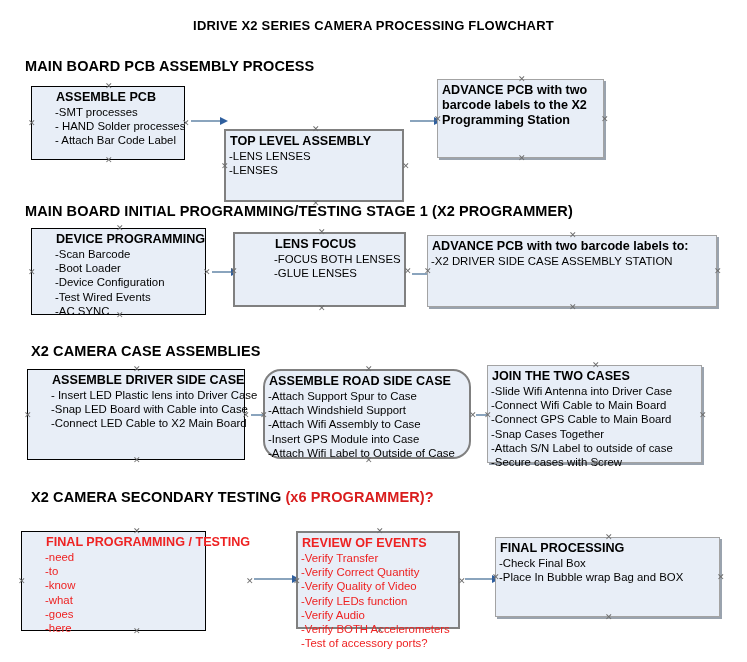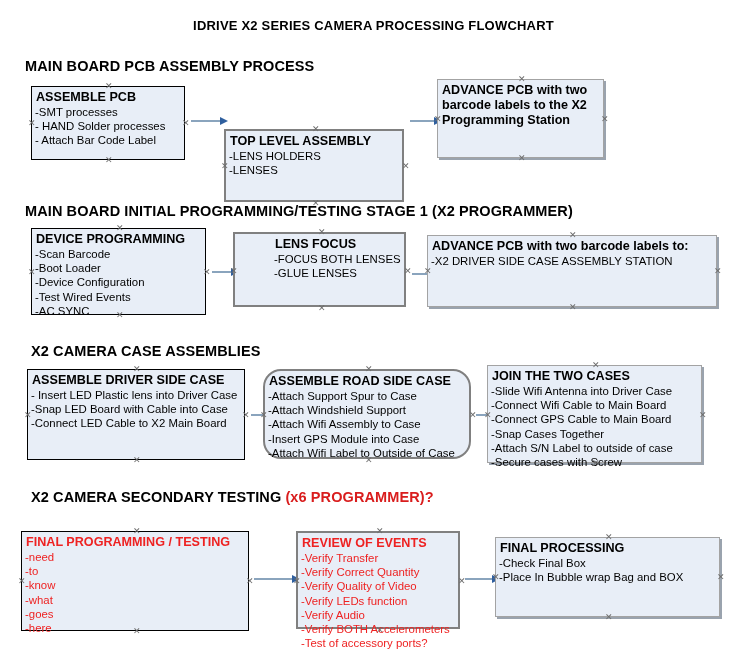--- a/index.html
+++ b/index.html
@@ -35,21 +35,21 @@
   }
   .section-head .accent { color: #d91d1d; }
 
   
   .box {
     position: absolute;
     background: #e8eef7;
     box-sizing: border-box;
     overflow: visible;
   }
-  .box.border-black { border: 1px solid #000000; }
+  .box.border-black { border: 1px solid #000000; padding-left: 20px; }
   .box.border-gray  { border: 2px solid #808080; }
   .box.shadowed     { border: 1px solid #a3a3a3; box-shadow: 2px 2px 0 0 #9aa3ae; }
 
   .box-title {
     font-size: 12.6px;
     font-weight: bold;
     line-height: 15px;
     padding: 3px 0 0 4px;
     white-space: nowrap;
   }
@@ -113,21 +113,21 @@
     <span class="handle" style="left:73px; top:70px;"></span>
     <span class="handle" style="left:-4px; top:33px;"></span>
     <span class="handle" style="left:150px; top:33px;"></span>
   </div>
 
   <div class="arrow" style="left:191px; top:120px; width:30px;"></div>
 
   <div class="box border-gray" style="left:224px; top:85px; width:180px; height:73px;margin-top:44px;">
     <div class="box-title">TOP LEVEL ASSEMBLY</div>
     <div class="box-lines">
-      <div class="box-line">-LENS HOLDERS</div>
+      <div class="box-line">-LENS LENSES</div>
       <div class="box-line">-LENSES</div>
     </div>
     <span class="handle" style="left:86px; top:-5px;"></span>
     <span class="handle" style="left:86px; top:69px;"></span>
     <span class="handle" style="left:-5px; top:32px;"></span>
     <span class="handle" style="left:176px; top:32px;"></span>
   </div>
 
   <div class="arrow" style="left:410px; top:120px; width:25px;"></div>
 
@@ -234,21 +234,21 @@
     <span class="handle" style="left:104px; top:-4px;"></span>
     <span class="handle" style="left:104px; top:94px;"></span>
     <span class="handle" style="left:-4px; top:46px;"></span>
     <span class="handle" style="left:211px; top:46px;"></span>
   </div>
 
   <div class="section-head" style="left:31px; top:489px;">
     <span>X2 CAMERA SECONDARY TESTING </span><span class="accent">(x6 PROGRAMMER)?</span>
   </div>
 
-  <div class="box border-black red" style="left:21px; top:531px; width:228px; height:100px;">
+  <div class="box border-black red" style="left:21px; top:531px; width:185px; height:100px;">
     <div class="box-title">FINAL PROGRAMMING / TESTING</div>
     <div class="box-lines">
       <div class="box-line">-need</div>
       <div class="box-line">-to</div>
       <div class="box-line">-know</div>
       <div class="box-line">-what</div>
       <div class="box-line">-goes</div>
       <div class="box-line">-here</div>
     </div>
     <span class="handle" style="left:111px; top:-4px;"></span>

